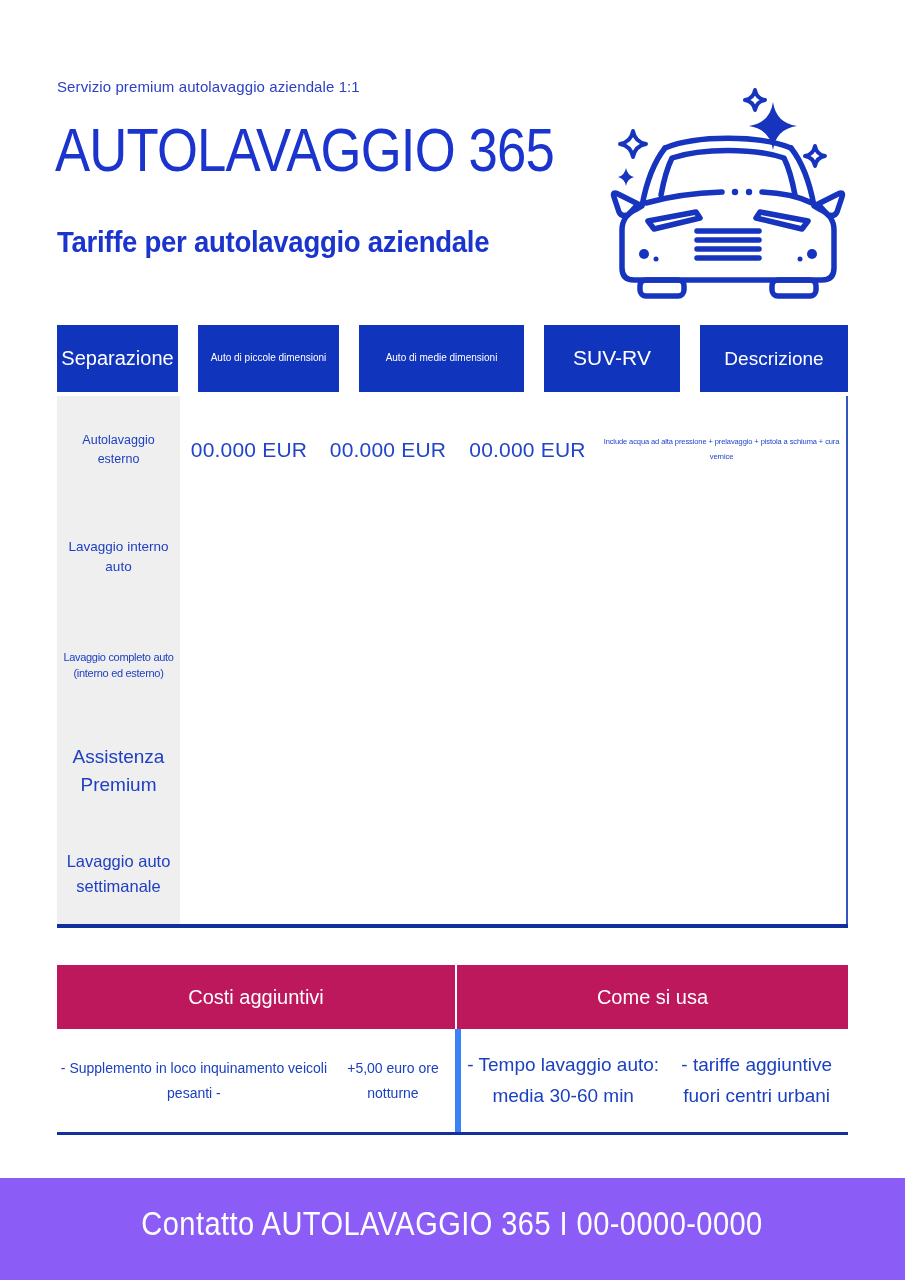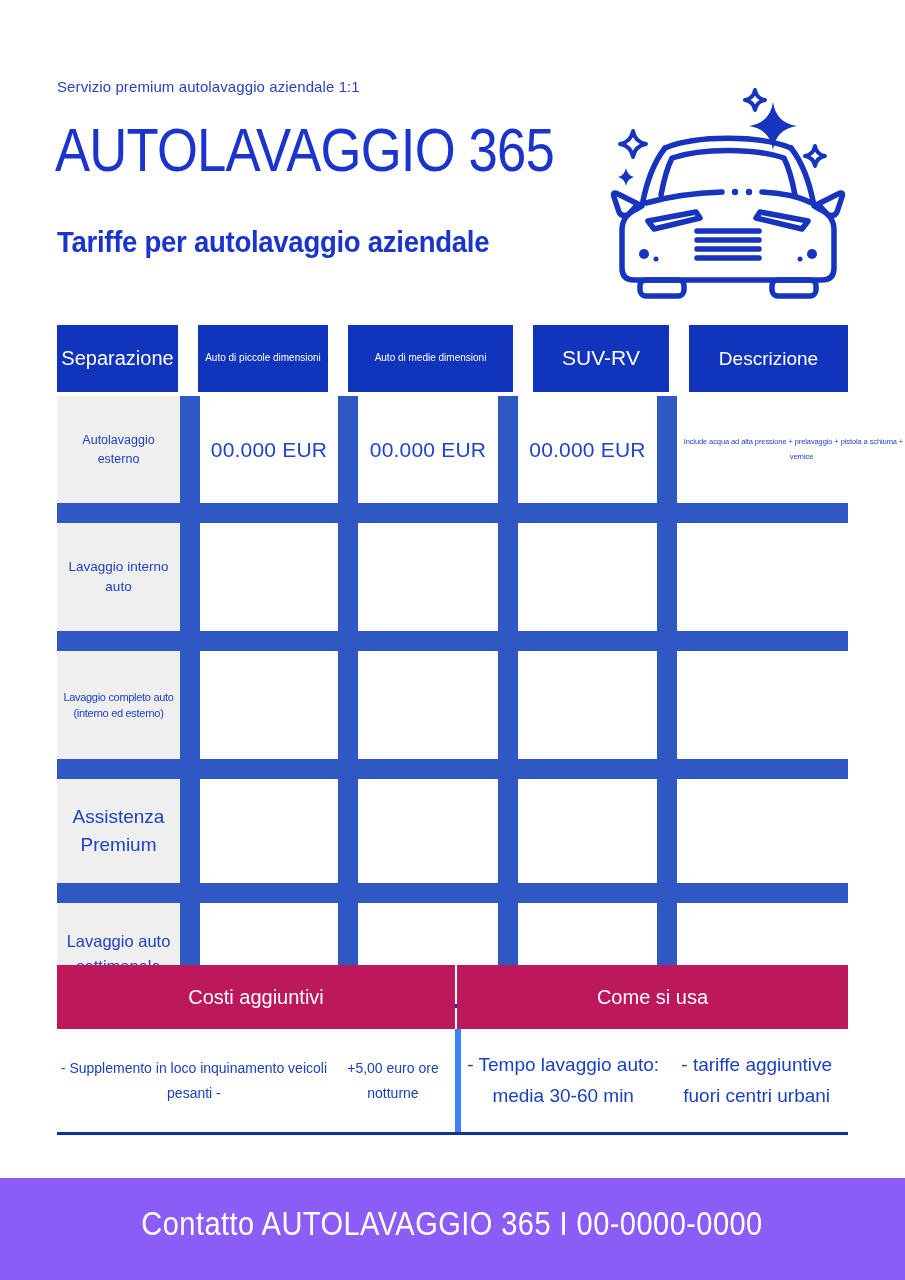--- a/index.html
+++ b/index.html
@@ -28,31 +28,31 @@
 
   
   .main-table{position:absolute;left:57px;top:325px;width:791px;}
   .thead{display:flex;gap:20px;height:67px;}
   .th{
     background:#1134bd;color:#ffffff;
     display:flex;align-items:center;justify-content:center;text-align:center;
     line-height:1.25;
   }
   .th.c1{width:121px;font-size:20px;}
-  .th.c2{width:130px;font-size:10px;}
+  .th.c2{width:141px;font-size:10px;}
   .th.c3{width:165px;font-size:10px;}
   .th.c4{width:136px;font-size:21px;}
   .th.c5{flex:1;font-size:19px;}
 
   .tbody{
     margin-top:4px;
     display:grid;
     grid-template-columns:123px 138px 140px 139px 249px;
     grid-template-rows:107px 108px 108px 104px 101px;
-    gap:20px;
+    gap:0;
     background:#2f58c4;          
     padding-right:2px;           
     border-bottom:4px solid #132f9e;
   }
   .cell{
     background:#ffffff;
     display:flex;flex-direction:column;align-items:center;justify-content:center;
     text-align:center;color:#2144cb;
   }
   .cell.label{

